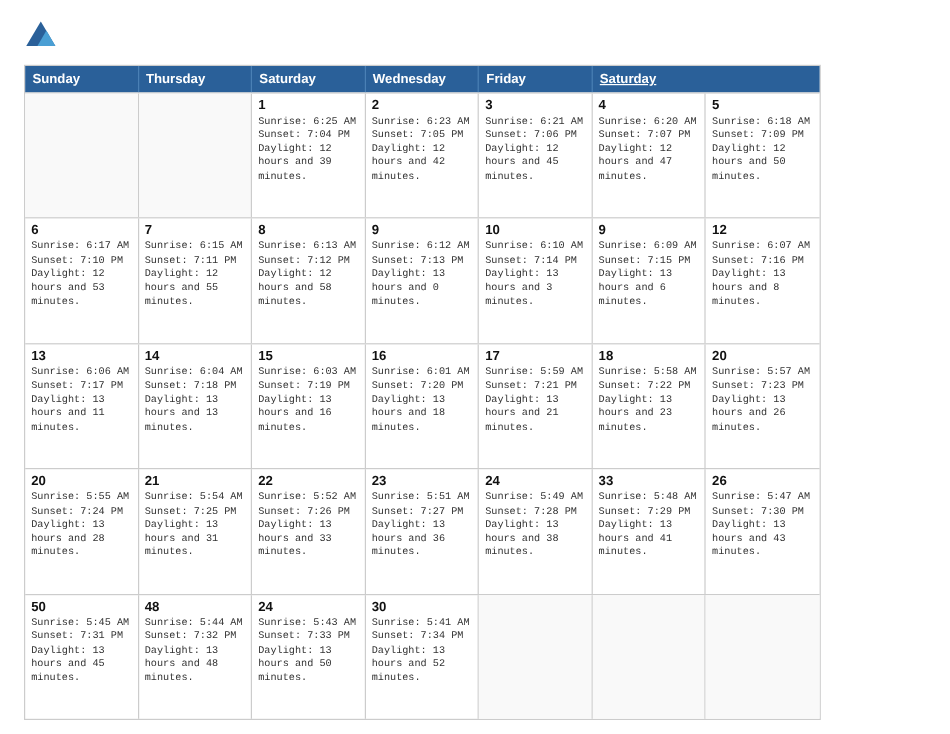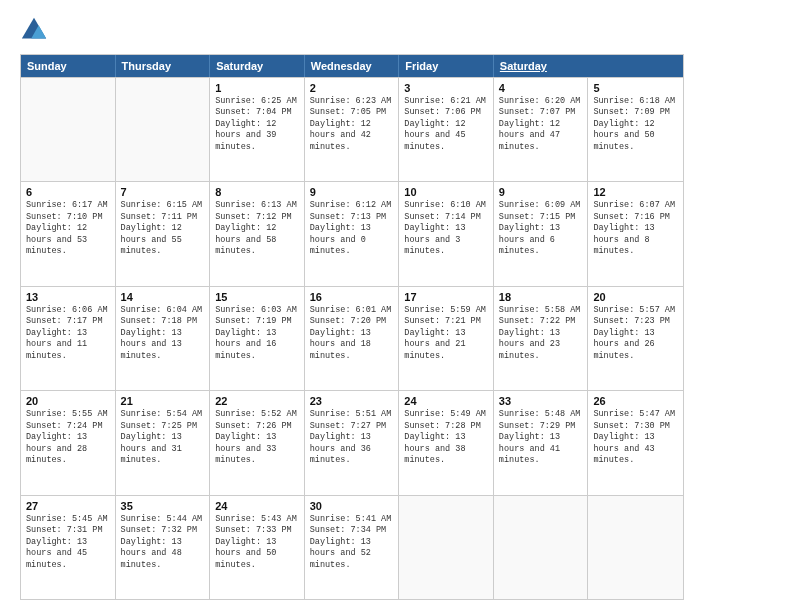--- a/index.html
+++ b/index.html
@@ -246,25 +246,25 @@
             <div class="cell-day">33</div>
             <div class="cell-info">Sunrise: 5:48 AM<br>Sunset: 7:29 PM<br>Daylight: 13 hours and 41 minutes.</div>
           </div>
           <div class="cal-cell">
             <div class="cell-day">26</div>
             <div class="cell-info">Sunrise: 5:47 AM<br>Sunset: 7:30 PM<br>Daylight: 13 hours and 43 minutes.</div>
           </div>
         </div>
         <div class="cal-week">
           <div class="cal-cell">
-            <div class="cell-day">27</div>
+            <div class="cell-day">50</div>
             <div class="cell-info">Sunrise: 5:45 AM<br>Sunset: 7:31 PM<br>Daylight: 13 hours and 45 minutes.</div>
           </div>
           <div class="cal-cell">
-            <div class="cell-day">35</div>
+            <div class="cell-day">48</div>
             <div class="cell-info">Sunrise: 5:44 AM<br>Sunset: 7:32 PM<br>Daylight: 13 hours and 48 minutes.</div>
           </div>
           <div class="cal-cell">
             <div class="cell-day">24</div>
             <div class="cell-info">Sunrise: 5:43 AM<br>Sunset: 7:33 PM<br>Daylight: 13 hours and 50 minutes.</div>
           </div>
           <div class="cal-cell">
             <div class="cell-day">30</div>
             <div class="cell-info">Sunrise: 5:41 AM<br>Sunset: 7:34 PM<br>Daylight: 13 hours and 52 minutes.</div>
           </div>

